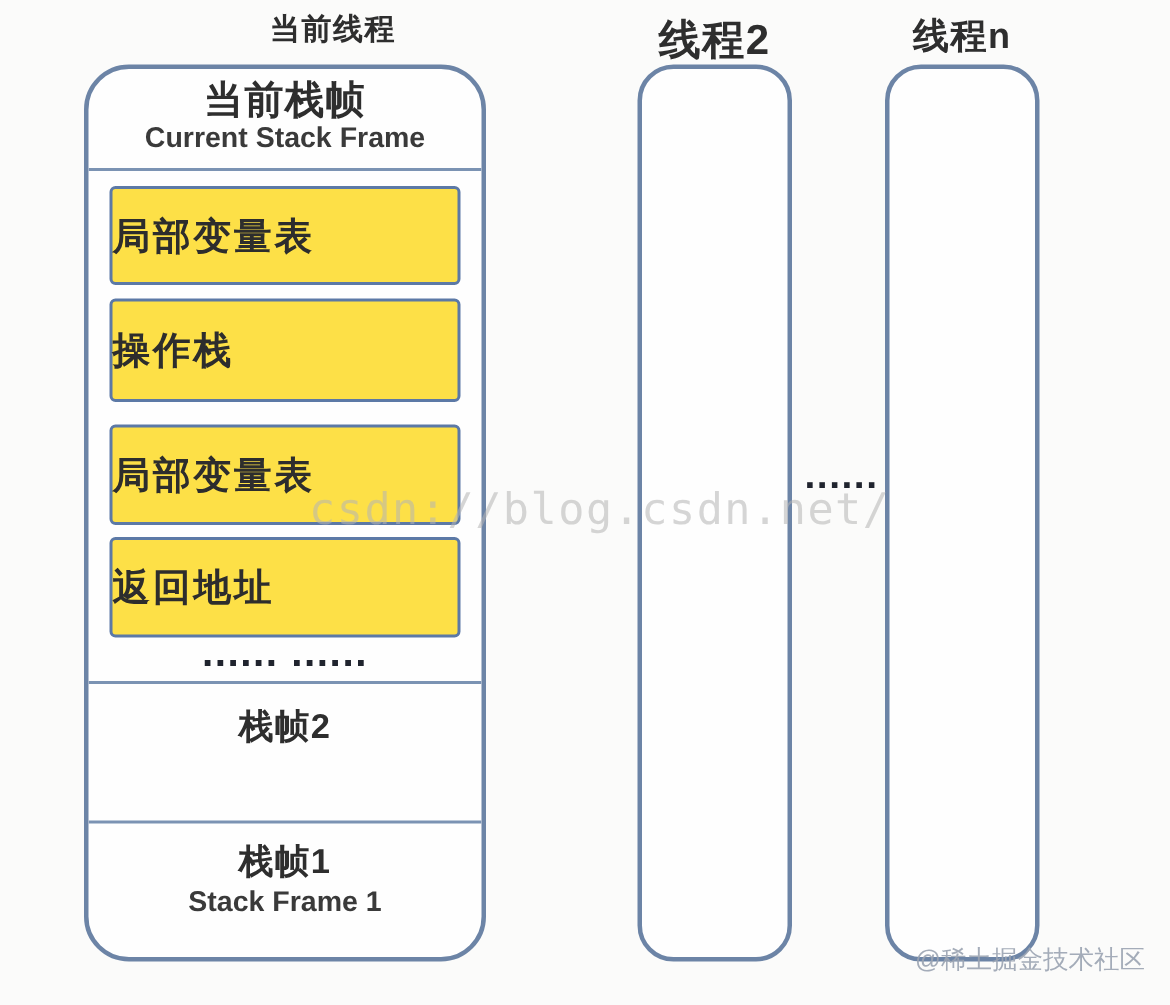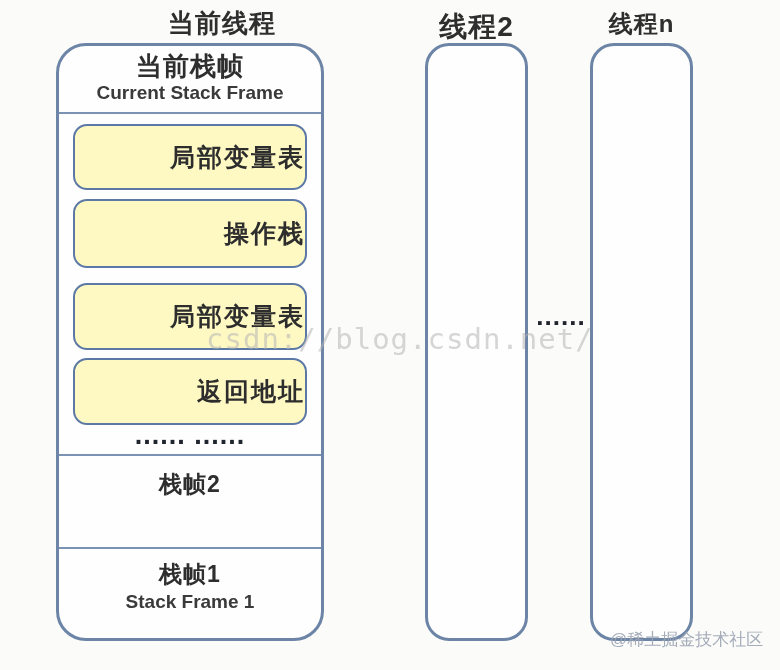--- a/index.html
+++ b/index.html
@@ -11,21 +11,21 @@
     position: relative;
   }
   .canvas {
     position: absolute; left: 0; top: 0;
     width: 780px; height: 670px;
   }
   .col-title {
     position: absolute;
     text-align: center;
     font-weight: 700;
-    font-size: 26px;
+    font-size: 20px;
     color: #2e2e2e;
     letter-spacing: 1px;
   }
   .outer-box {
     position: absolute;
     top: 43px;
     height: 598px;
     background: #fefefe;
     border: 3px solid #6c84a6;
     border-radius: 30px;
@@ -47,23 +47,23 @@
   .en-sub { font-size: 19px; font-weight: 700; line-height: 24px; color: #3a3a3a; }
   .sec-body {
     height: 342px;
     border-bottom: 2px solid #7b93b3;
     position: relative;
   }
   .inner-box {
     position: absolute;
     left: 14px; right: 14px;
     border: 2px solid #5c79a6;
-    border-radius: 14px;
-    background: #fef9c3;
-    display: flex; align-items: center; justify-content: flex-end;
+    border-radius: 4px;
+    background: #fde047;
+    display: flex; align-items: center; justify-content: flex-start;
     font-size: 25px; font-weight: 700; color: #2d2d2d;
     letter-spacing: 2px;
   }
   .ib-1 { top: 10px;  height: 62px; }
   .ib-2 { top: 85px;  height: 65px; }
   .ib-3 { top: 169px; height: 63px; }
   .ib-4 { top: 244px; height: 63px; }
   .dots-row {
     position: absolute;
     top: 306px; left: 0; right: 0;

